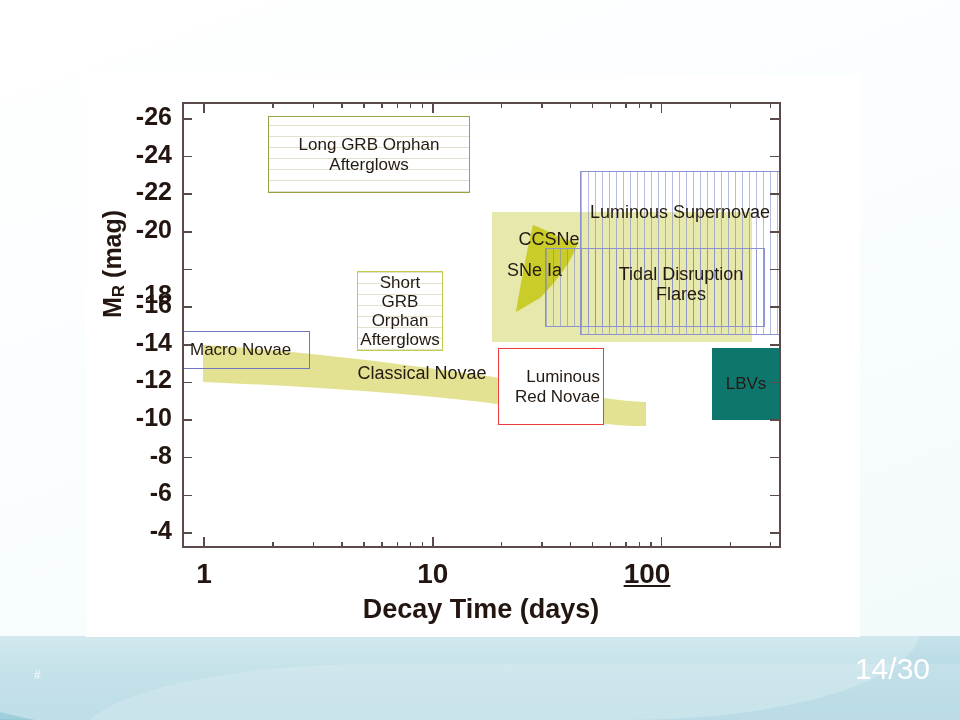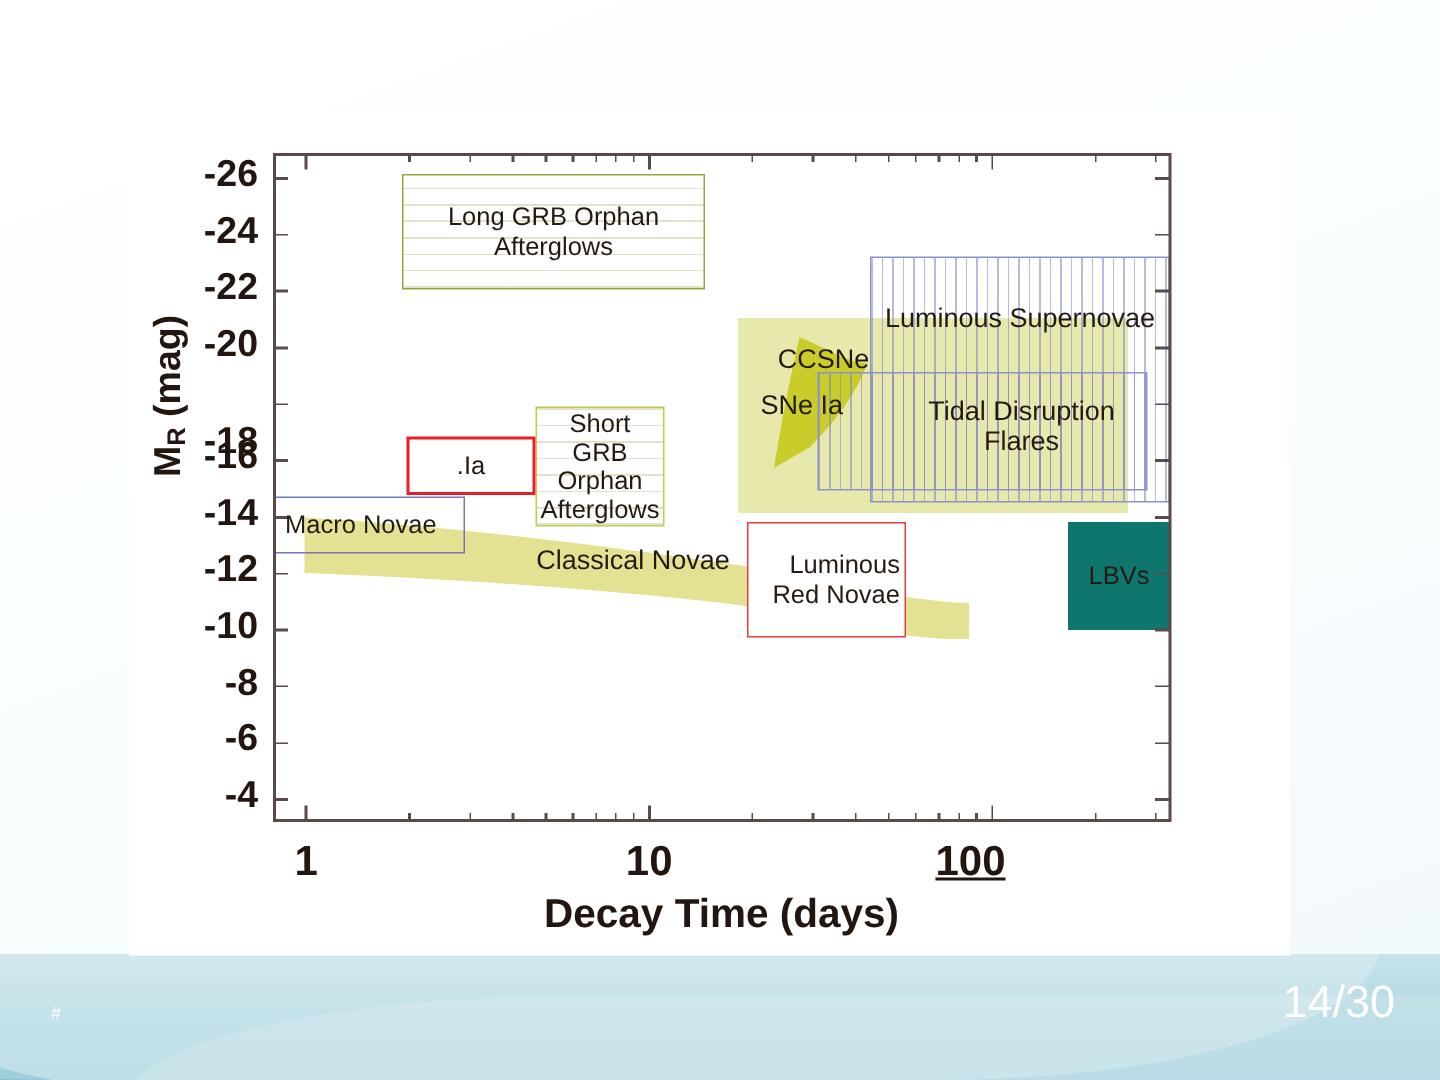--- a/index.html
+++ b/index.html
@@ -197,24 +197,20 @@
                   border:1.4px solid #c3cb4a;">
         <span class="lbl" style="font-size:17px;">Short GRB Orphan Afterglows</span>
       </div>
 
 
       <div class="region" style="left:0px; top:229px; width:128px; height:38px;
                   border:1.2px solid #6e77bd; justify-content:flex-start; padding-left:4px;">
         <span class="lbl" style="font-size:17px;">Macro Novae</span>
       </div>
 
-      <div class="region" style="left:89px; top:189px; width:86px; height:39px;
-                  border:2.2px solid #ec1c24; background:#ffffff;">
-        <span class="lbl" style="font-size:17px;">.Ia</span>
-      </div>
 
       <div class="region hatch-vert-red" style="left:316px; top:246px; width:106px; height:77px;
                   border:1.6px solid #ee3b3b; background:#ffffff;">
         <span class="lbl" style="font-size:17px;">Luminous Red Novae</span>
       </div>
 
       <div class="region" style="left:530px; top:246px; width:68px; height:72px;
                   background:#0f766e; border:none;">
         <span class="lbl" style="font-size:17px;">LBVs</span>
       </div>

